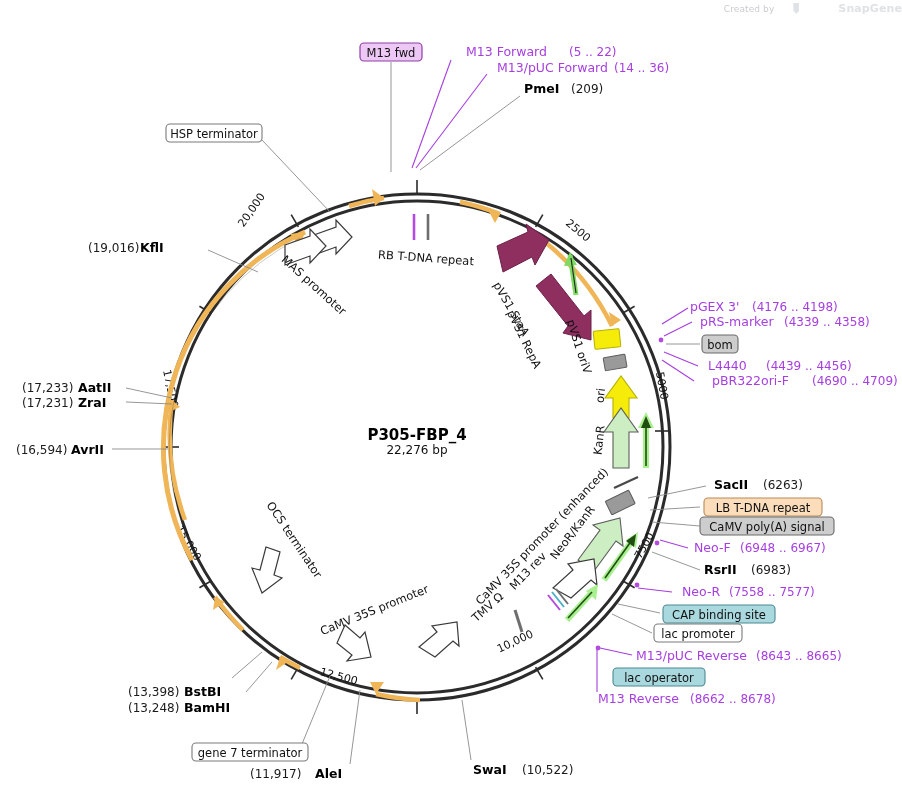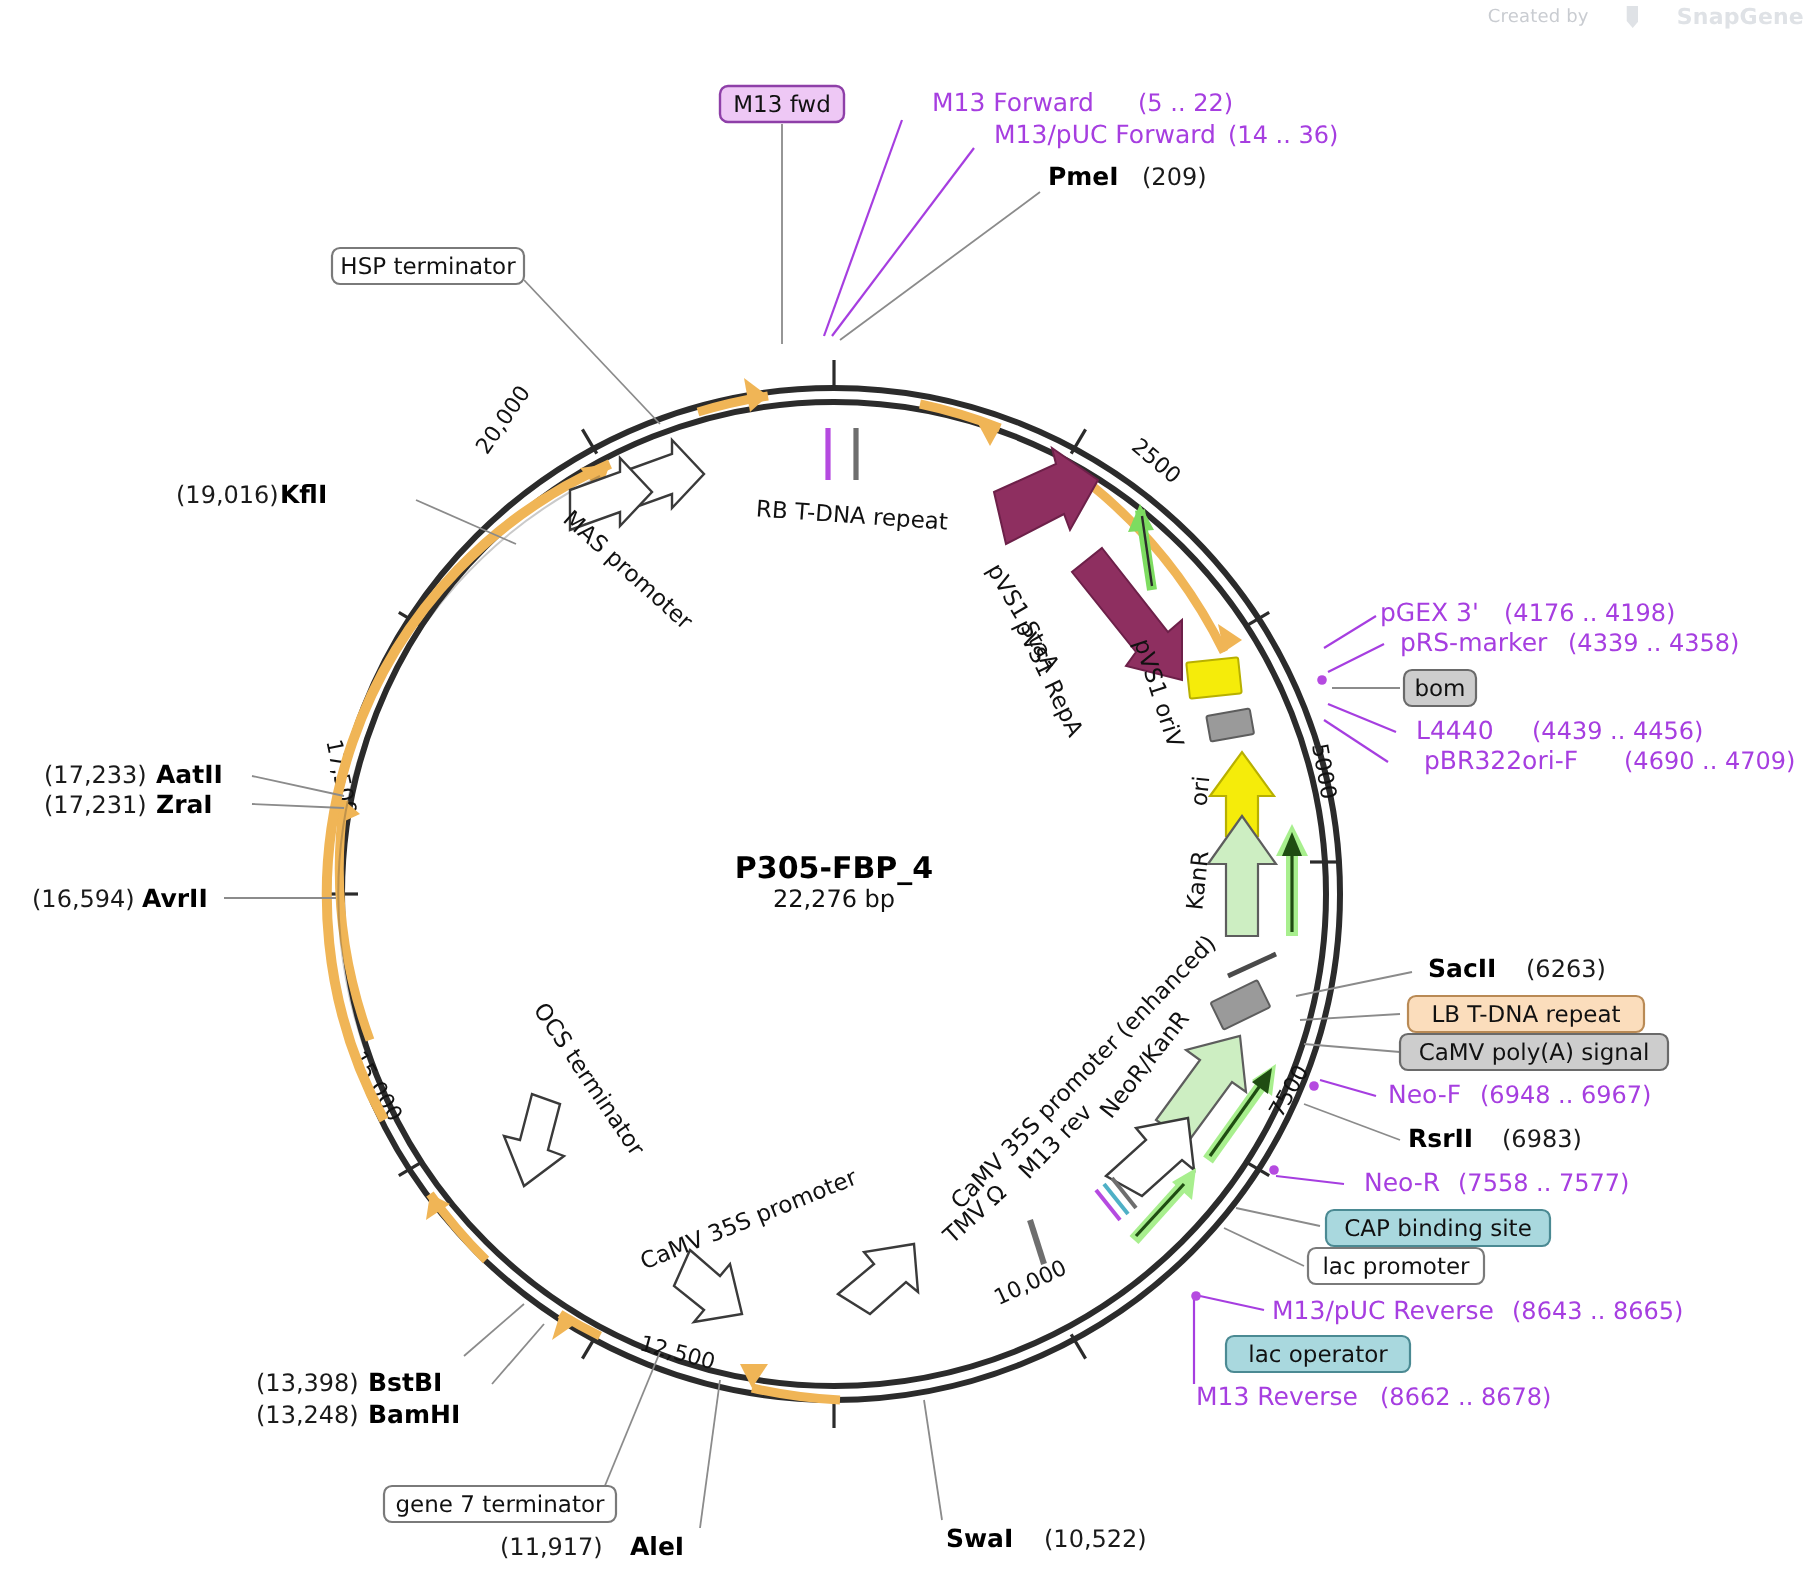--- a/index.html
+++ b/index.html
@@ -6,21 +6,21 @@
   body{
     width:902px;height:792px;background:#ffffff;
     font-family:"DejaVu Sans","Liberation Sans",sans-serif;
     position:relative;overflow:hidden;
   }
   #map{position:absolute;left:0;top:0;width:902px;height:792px;}
   .wm{
     position:absolute;right:0;top:2px;display:flex;align-items:center;gap:19px;
     font-size:9px;color:#c9ccd1;letter-spacing:.1px;
   }
-  .wm .brand{color:#dfe2e6;font-size:11px;font-weight:bold;}
+  .wm .brand{color:#dfe2e6;font-size:11px;font-weight:bold;margin-left:20px;}
   .wm .flag{
     width:6px;height:11px;background:#dfe2e6;
     clip-path:polygon(0 0,100% 0,100% 68%,50% 100%,0 68%);
   }
   text{dominant-baseline:middle;}
   .enz{font-weight:bold;font-size:12.5px;fill:#000;}
   .pos{font-size:12px;fill:#1a1a1a;}
   .prm{font-size:12.5px;fill:#a63ee0;}
   .prmrange{font-size:12px;fill:#a63ee0;}
   .feat-in{font-size:11.5px;fill:#111;}

